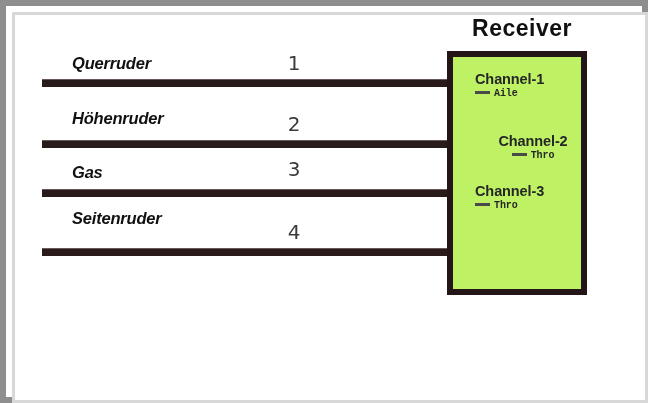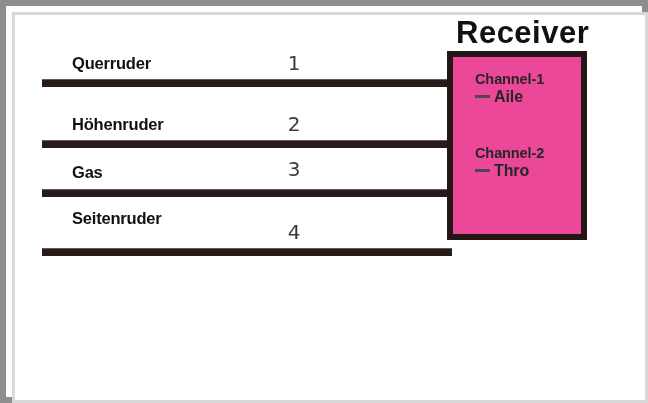--- a/index.html
+++ b/index.html
@@ -58,20 +58,21 @@
 
   
   .fn-label {
     position: absolute;
     left: 63px;
     font-size: 16.5px;
     font-weight: 700;
     color: #111111;
     letter-spacing: -0.2px;
     white-space: nowrap;
+    font-style: italic;
   }
 
   
   .fn-number {
     position: absolute;
     left: 256px;
     width: 58px;
     text-align: center;
     font-size: 20px;
     font-weight: 400;
@@ -79,36 +80,36 @@
     font-family: "DejaVu Sans", sans-serif;
   }
 
   
   #receiver-title {
     position: absolute;
     left: 447px;
     top: 6px;
     width: 132px;
     text-align: center;
-    font-size: 31px;
+    font-size: 23px;
     font-weight: 700;
     color: #111111;
     letter-spacing: 0.5px;
   }
 
   
   #receiver-box {
     position: absolute;
     left: 438px;
     top: 42px;
     width: 140px;
-    height: 189px;
+    height: 244px;
     box-sizing: border-box;
     border: 6px solid #241616;
-    background: #ec4899;
+    background: #bef264;
   }
   #receiver-list {
     position: absolute;
     left: 0;
     top: 0;
     width: 100%;
     height: 100%;
   }
   .ch-entry {
     position: absolute;
@@ -116,26 +117,27 @@
     width: 116px;
   }
   .ch-name {
     font-size: 14.5px;
     font-weight: 700;
     color: #262626;
     white-space: nowrap;
     letter-spacing: -0.1px;
   }
   .ch-func {
-    font-size: 16px;
+    font-size: 10px;
     font-weight: 700;
     color: #262626;
     white-space: nowrap;
     letter-spacing: -0.1px;
     margin-top: 1px;
+    font-family: Liberation Mono, monospace;
   }
   .ch-dash {
     display: inline-block;
     width: 15px;
     height: 3px;
     background: #4a4a4a;
     vertical-align: middle;
     margin-right: 4px;
     margin-bottom: 2px;
   }
@@ -152,40 +154,44 @@
   <div id="canvas">
 
     <div id="wires-layer">
         <div class="wire" style="top: 70px; width: 410px;"></div>
         <div class="wire" style="top: 131px; width: 410px;"></div>
         <div class="wire" style="top: 180px; width: 410px;"></div>
         <div class="wire" style="top: 239px; width: 410px;"></div>
       </div>
     <div id="labels-layer">
         <div class="fn-label" style="top: 45px;">Querruder</div>
-        <div class="fn-label" style="top: 106px;">Höhenruder</div>
+        <div class="fn-label" style="top: 100px;">Höhenruder</div>
         <div class="fn-label" style="top: 154px;">Gas</div>
         <div class="fn-label" style="top: 200px;">Seitenruder</div>
       </div>
     <div id="numbers-layer">
         <div class="fn-number" style="top: 42px;">1</div>
         <div class="fn-number" style="top: 103px;">2</div>
         <div class="fn-number" style="top: 148px;">3</div>
         <div class="fn-number" style="top: 211px;">4</div>
       </div>
 
     <div id="receiver-title">Receiver</div>
 
     <div id="receiver-box">
       <div id="receiver-list">
           <div class="ch-entry" style="top: 14px;">
             <div class="ch-name">Channel-1</div>
             <div class="ch-func"><span class="ch-dash"></span><span>Aile</span></div>
           </div>
-          <div class="ch-entry" style="top: 88px;">
+          <div class="ch-entry" style="top: 76px; text-align: center;">
             <div class="ch-name">Channel-2</div>
+            <div class="ch-func"><span class="ch-dash"></span><span>Thro</span></div>
+          </div>
+          <div class="ch-entry" style="top: 126px;">
+            <div class="ch-name">Channel-3</div>
             <div class="ch-func"><span class="ch-dash"></span><span>Thro</span></div>
           </div>
         </div>
     </div>
 
   </div>
 </div>
 
 </body></html>

